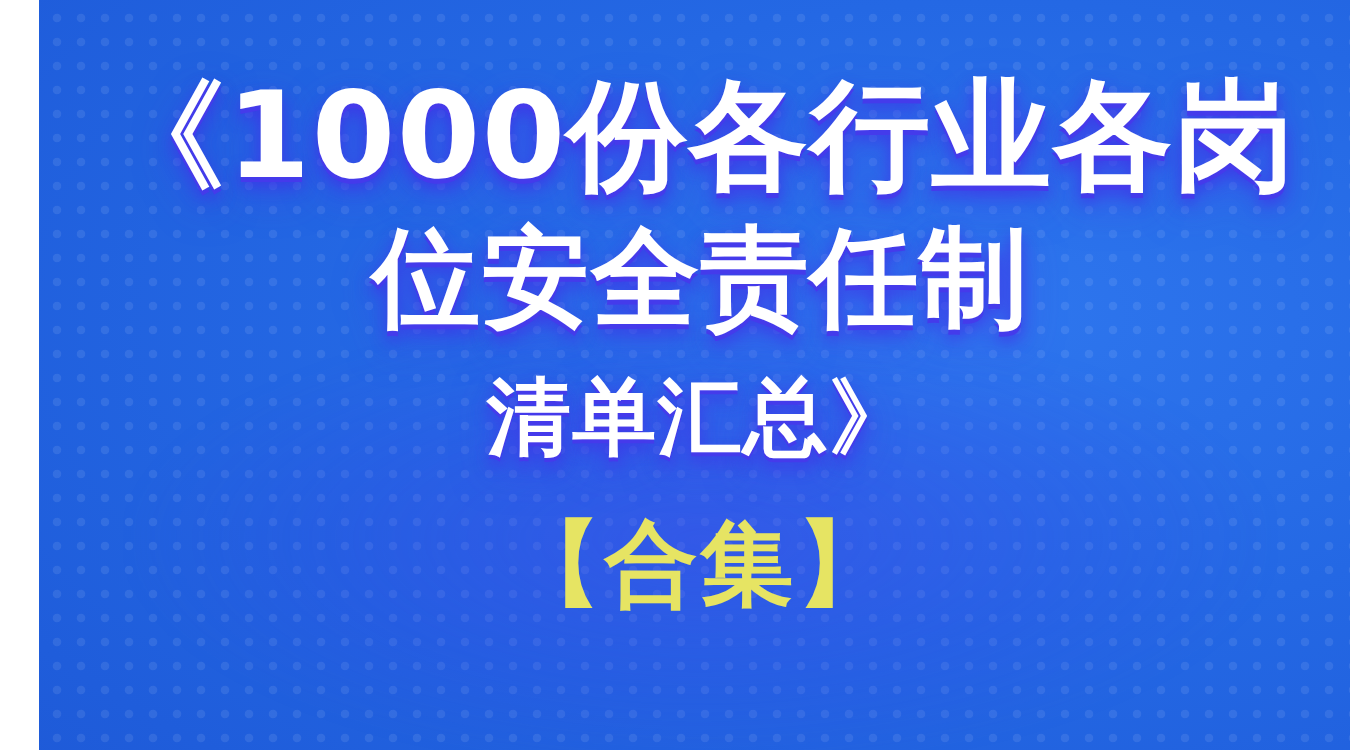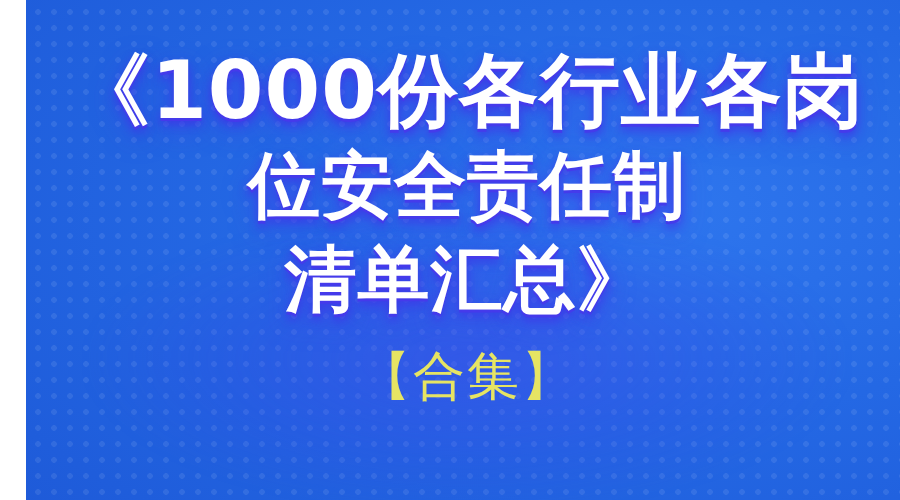--- a/index.html
+++ b/index.html
@@ -71,28 +71,28 @@
       0 3px 0 rgba(70,58,235,0.95),
       0 6px 10px rgba(64,52,230,0.85),
       0 10px 26px rgba(70,60,240,0.55);
     white-space: nowrap;
   }
   .headline .line {
     display: block;
   }
   .headline .line-1 { font-size: 80px; }
   .headline .line-2 { font-size: 72px; }
-  .headline .line-3 { font-size: 72px; }
+  .headline .line-3 { font-size: 56px; }
 
   .subtitle {
     margin-top: 20px;
     text-align: center;
     color: #e6e463;
-    font-weight: 400;
-    font-size: 52px;
+    font-weight: 700;
+    font-size: 62px;
     line-height: 60px;
     letter-spacing: 2px;
     font-family: "DejaVu Sans", "Liberation Sans", sans-serif;
     white-space: nowrap;
   }
 </style>
 </head>
 <body>
 
 <div class="banner">

